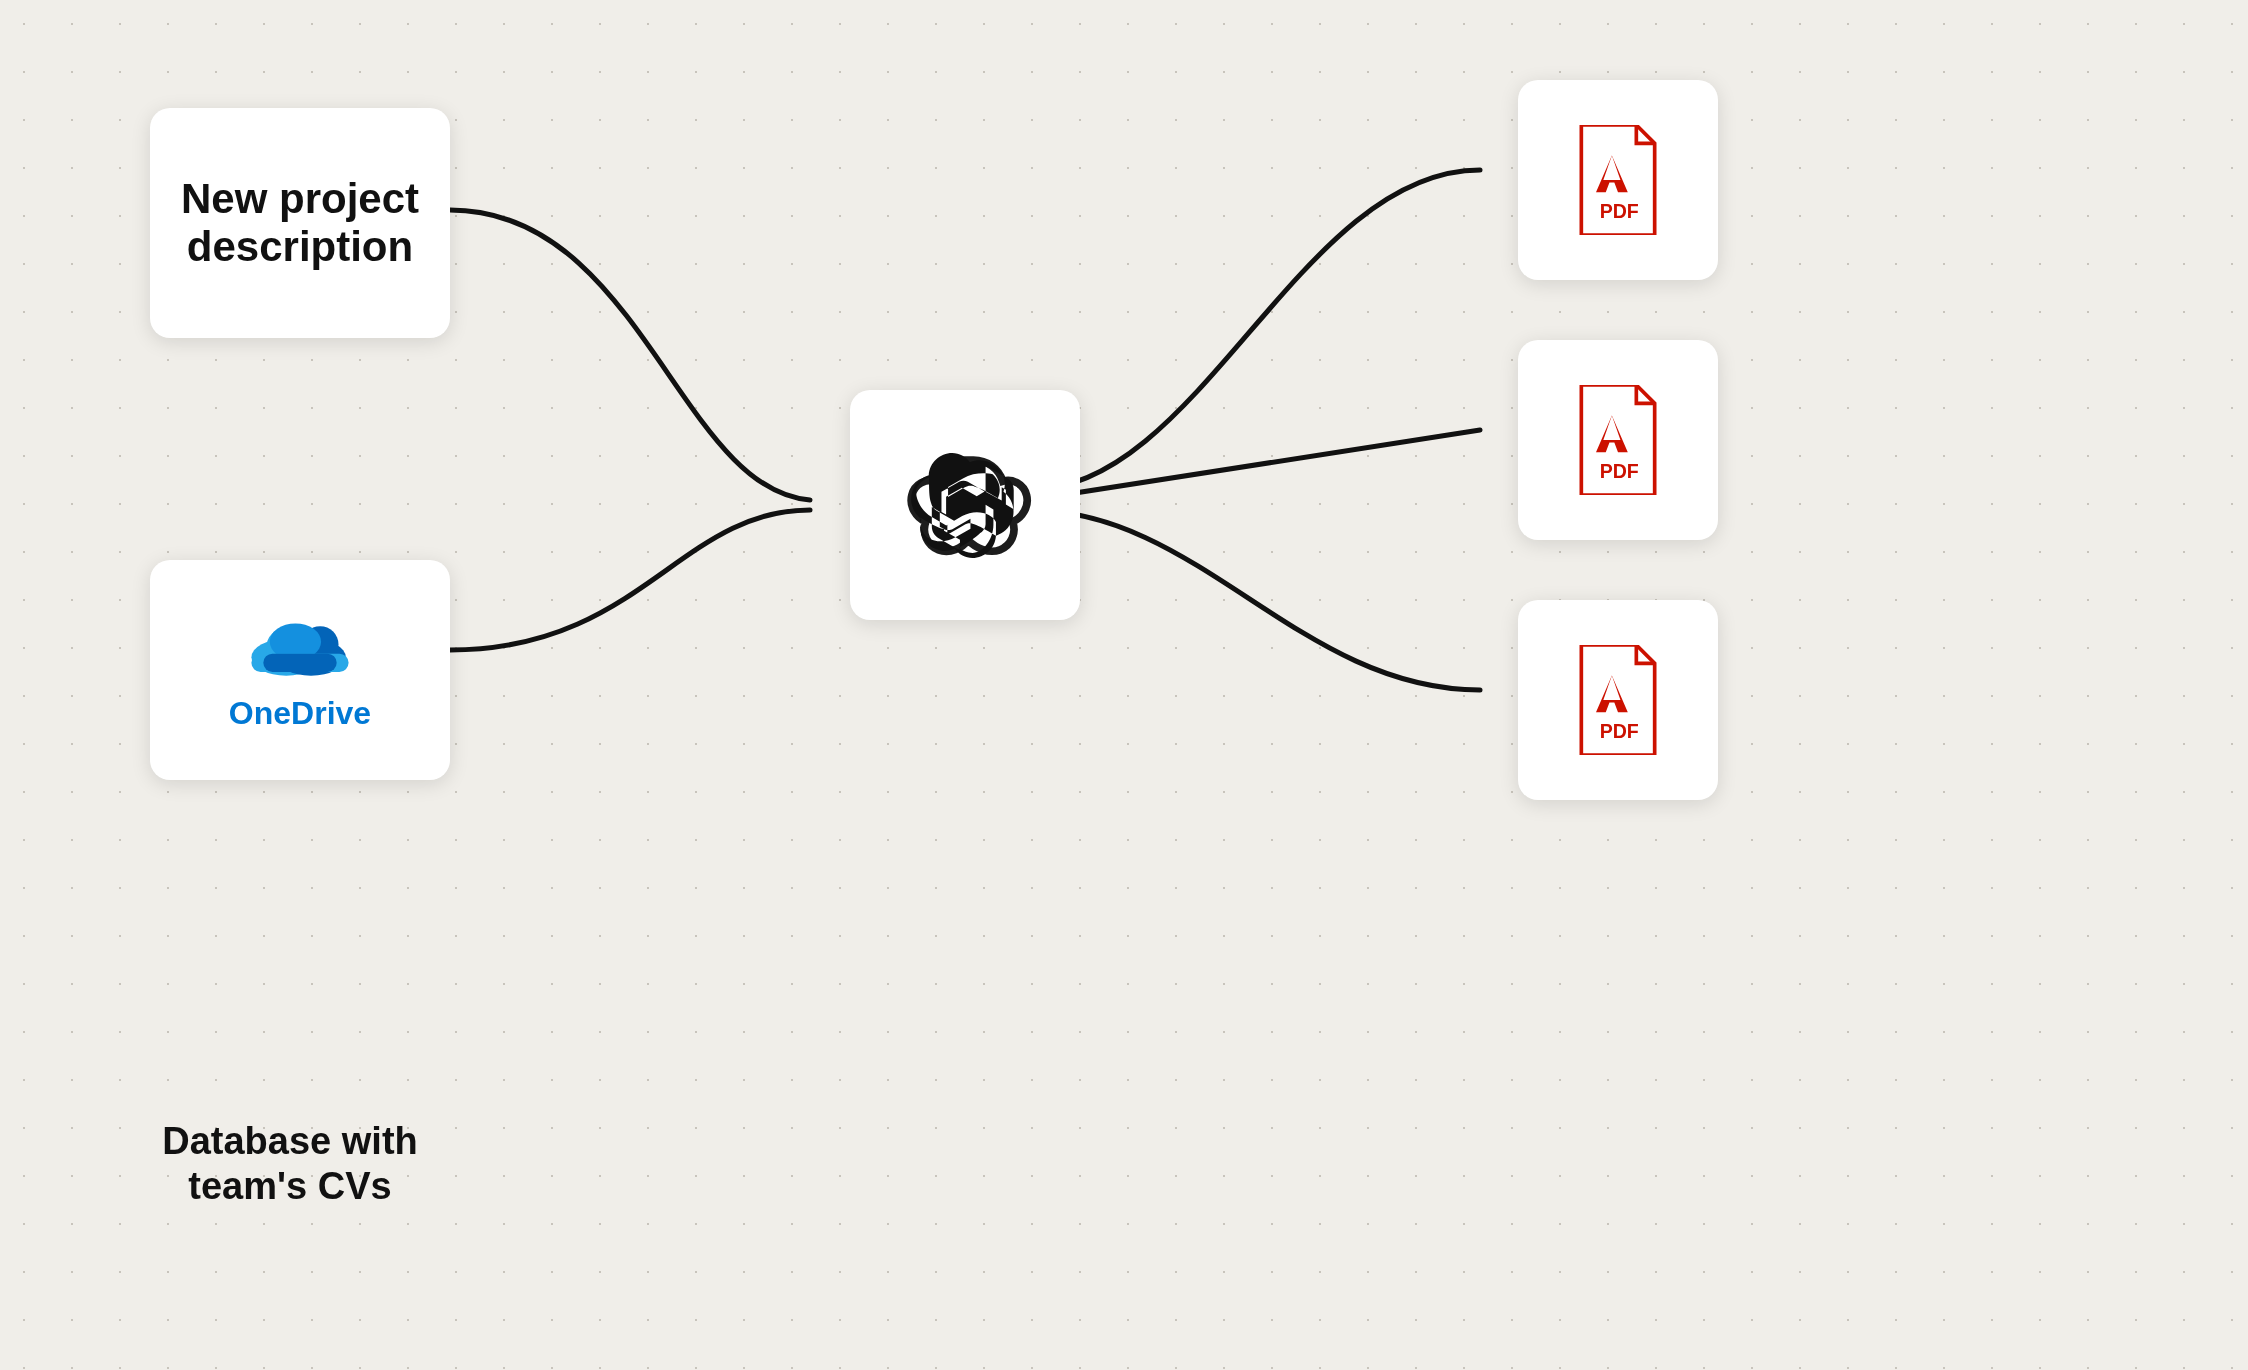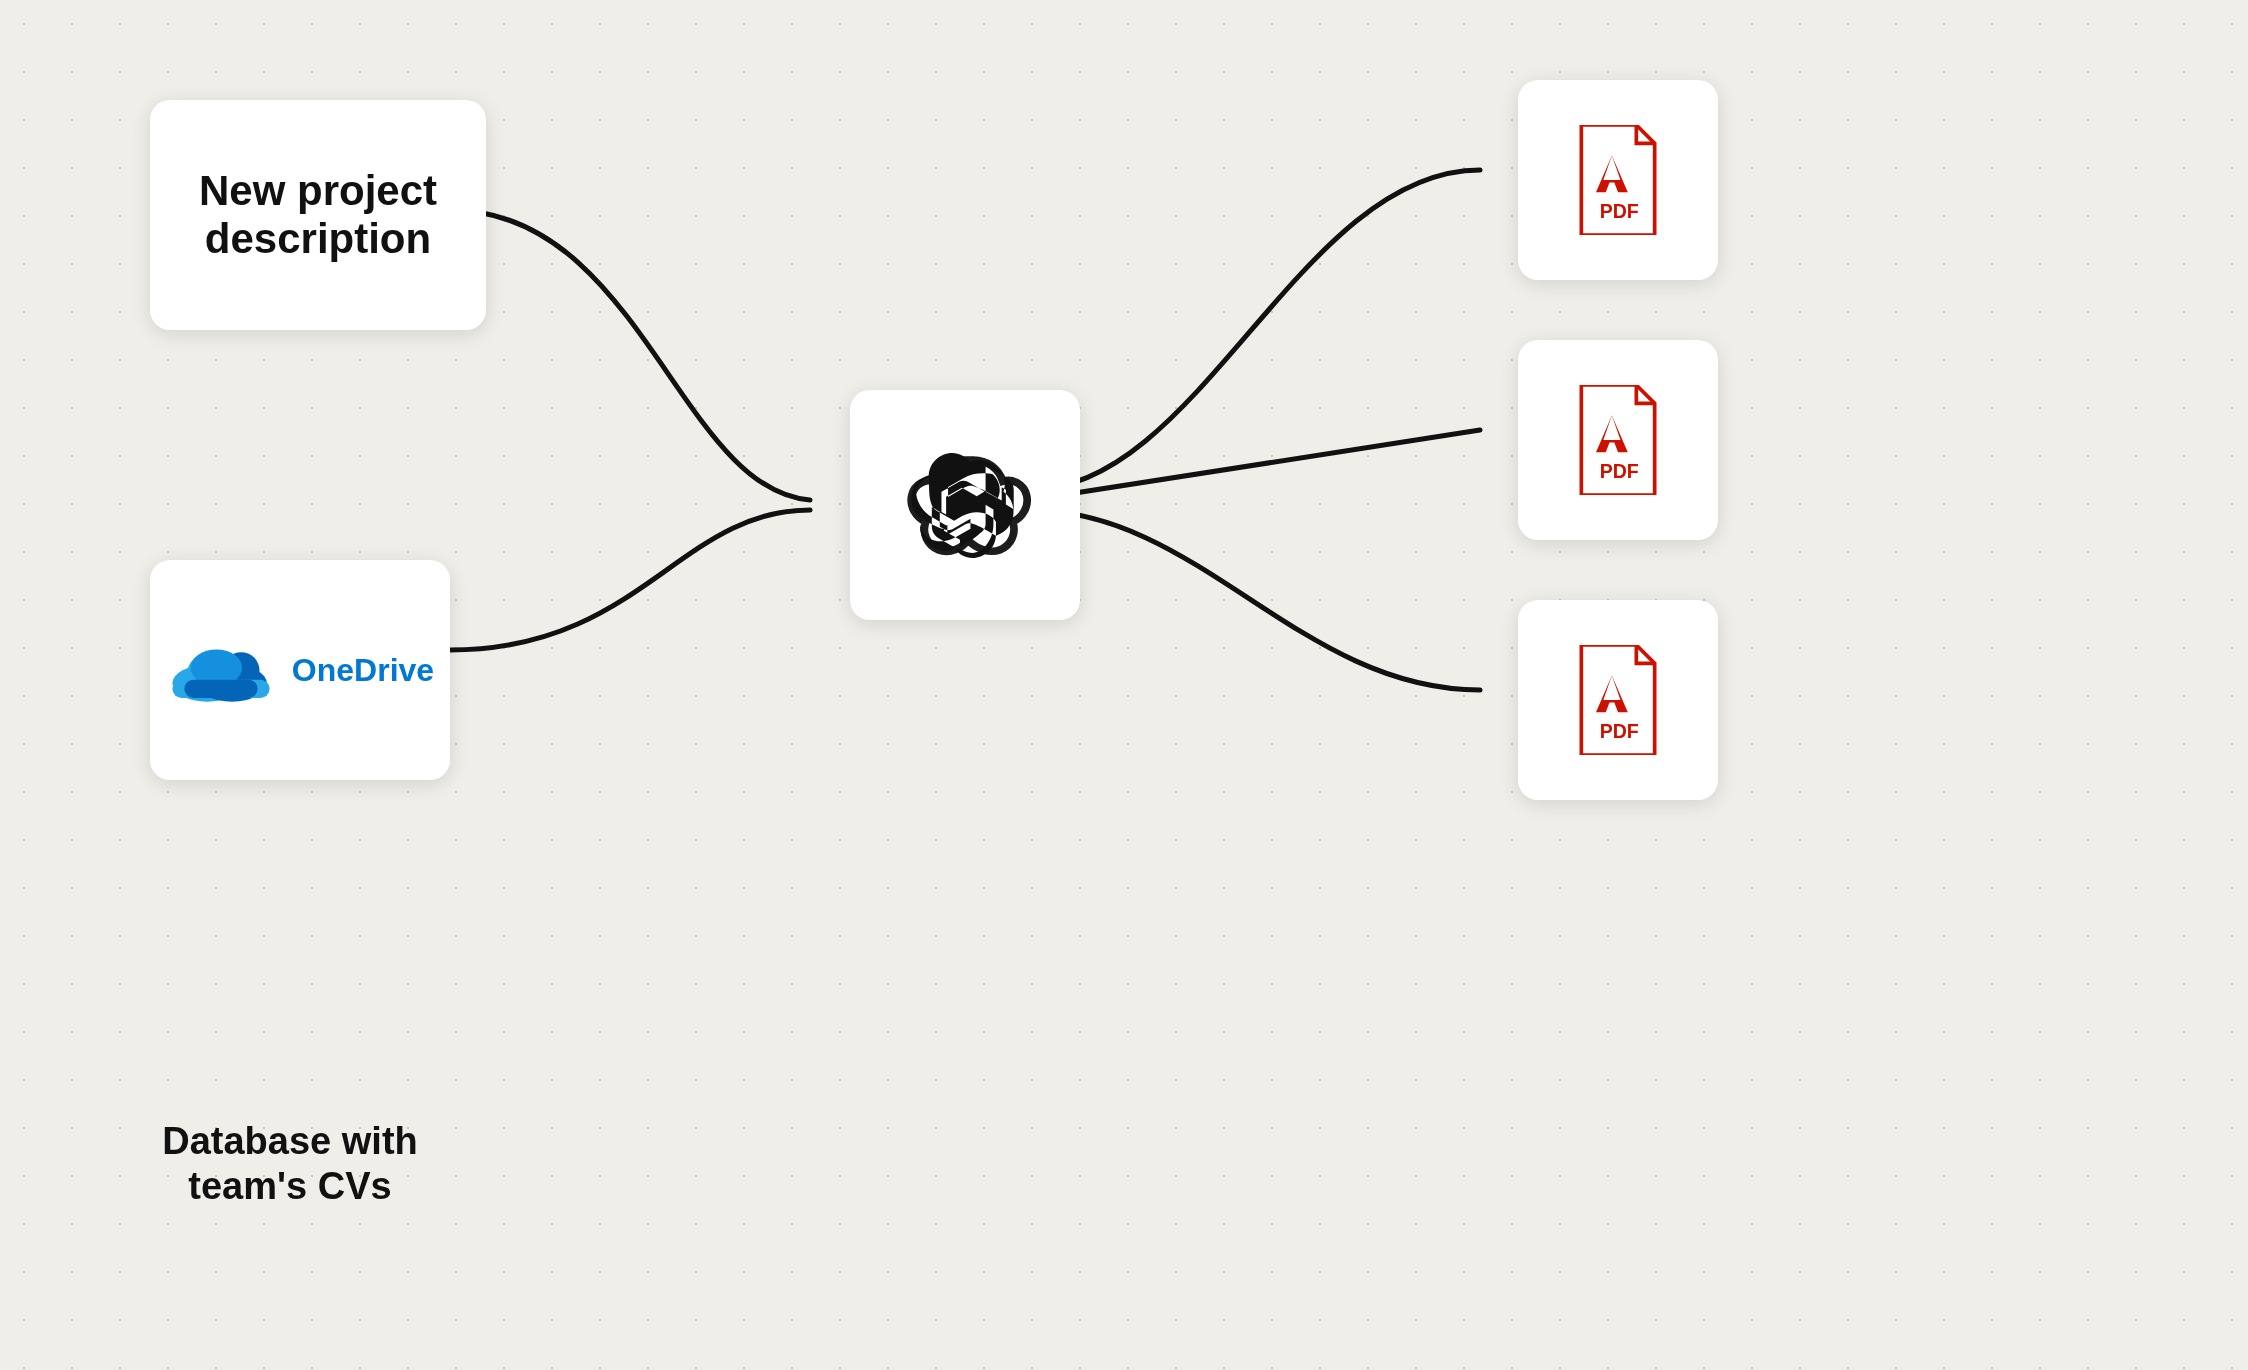--- a/index.html
+++ b/index.html
@@ -69,21 +69,21 @@
     
     .card-onedrive {
       width: 290px;
       height: 220px;
       top: 540px;
       left: 160px;
     }
 
     .onedrive-inner {
       display: flex;
-      flex-direction: row;
+      flex-direction: column;
       align-items: center;
       justify-content: center;
       gap: 16px;
     }
 
     
     .onedrive-cloud {
       width: 110px;
       height: 70px;
     }
@@ -313,15 +313,15 @@
     top: 390px;
     left: 850px;
     width: 230px;
     height: 230px;
   }
   .card-pdf-1 { top: 80px; left: 1510px; }
   .card-pdf-2 { top: 340px; left: 1510px; }
   .card-pdf-3 { top: 600px; left: 1510px; }
   .label-cvs { top: 840px; left: 1430px; }
   .label-database { bottom: 160px; left: 80px; }
-  .card-text { top: 100px; left: 150px; width: 336px; height: 230px; }
+  .card-text { top: 108px; left: 150px; width: 300px; height: 230px; }
   .card-onedrive { top: 560px; left: 150px; width: 300px; height: 220px; }
 </style>
 
 </body></html>

